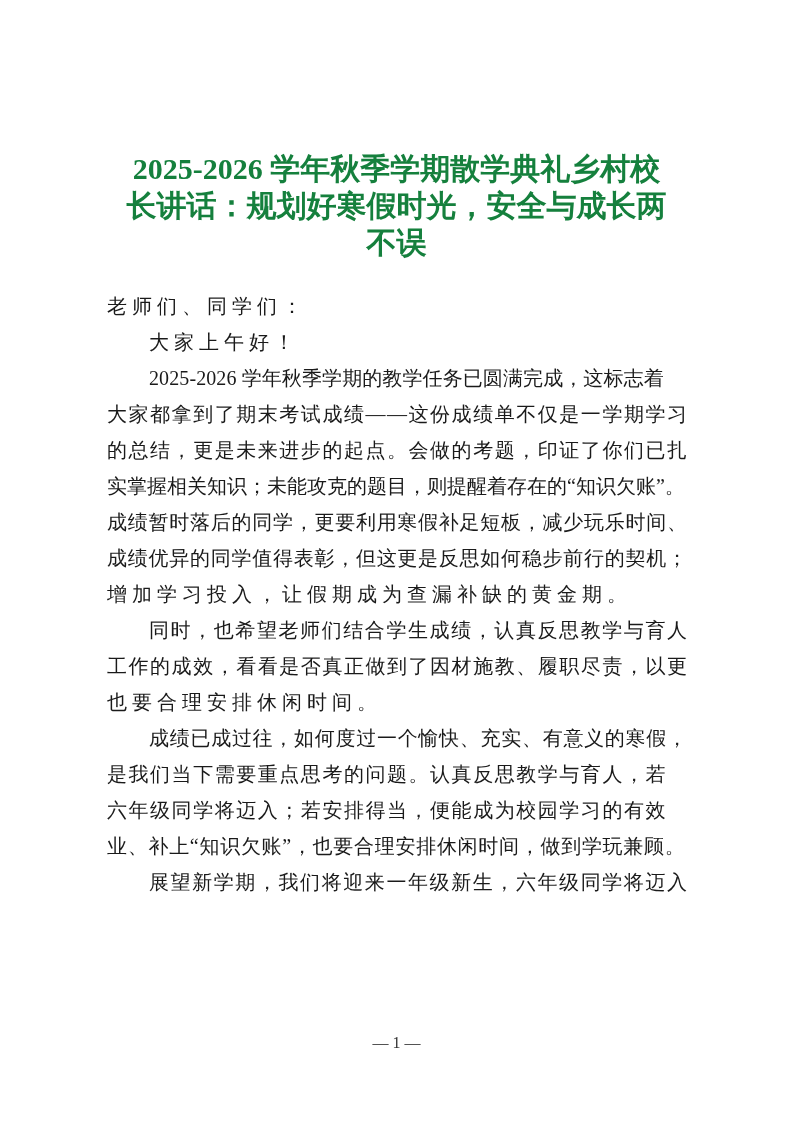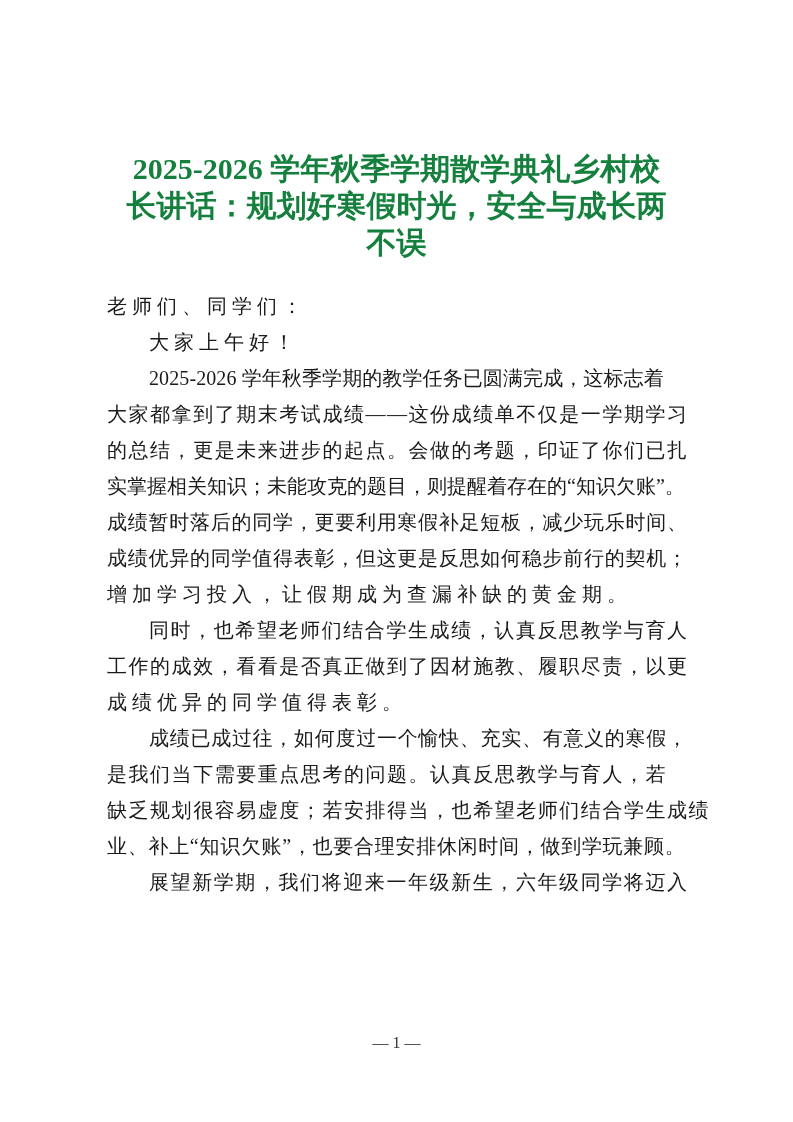--- a/index.html
+++ b/index.html
@@ -44,22 +44,22 @@
       <span class="line indent last" style="letter-spacing: 5px;">大家上午好！</span>
       <span class="line indent" style="text-align-last: left; display: block; letter-spacing: 0.1px;">2025-2026 学年秋季学期的教学任务已圆满完成，这标志着</span>
       <span class="line" style="text-align-last: left; display: block; letter-spacing: 1.53846px;">大家都拿到了期末考试成绩——这份成绩单不仅是一学期学习</span>
       <span class="line" style="text-align-last: left; display: block; letter-spacing: 1.53846px;">的总结，更是未来进步的起点。会做的考题，印证了你们已扎</span>
       <span class="line" style="text-align-last: left; display: block;">实掌握相关知识；未能攻克的题目，则提醒着存在的“知识欠账”。</span>
       <span class="line" style="text-align-last: left; display: block; letter-spacing: 0.740741px;">成绩暂时落后的同学，更要利用寒假补足短板，减少玩乐时间、</span>
       <span class="line" style="text-align-last: left; display: block; letter-spacing: 0.740741px;">成绩优异的同学值得表彰，但这更是反思如何稳步前行的契机；</span>
       <span class="line last" style="letter-spacing: 5px;">增加学习投入，让假期成为查漏补缺的黄金期。</span>
       <span class="line indent" style="text-align-last: left; display: block; letter-spacing: 1.58333px;">同时，也希望老师们结合学生成绩，认真反思教学与育人</span>
       <span class="line" style="text-align-last: left; display: block; letter-spacing: 1.53846px;">工作的成效，看看是否真正做到了因材施教、履职尽责，以更</span>
-      <span class="line last" style="letter-spacing: 5px;">成绩优异的同学值得表彰。</span>
+      <span class="line last" style="letter-spacing: 5px;">也要合理安排休闲时间。</span>
       <span class="line indent" style="text-align-last: left; display: block; letter-spacing: 0.72px;">成绩已成过往，如何度过一个愉快、充实、有意义的寒假，</span>
       <span class="line" style="text-align-last: left; display: block; letter-spacing: 1.53846px;">是我们当下需要重点思考的问题。认真反思教学与育人，若</span>
-      <span class="line" style="text-align-last: left; display: block; letter-spacing: 1.53846px;">缺乏规划很容易虚度；若安排得当，也希望老师们结合学生成绩</span>
+      <span class="line" style="text-align-last: left; display: block; letter-spacing: 1.53846px;">六年级同学将迈入；若安排得当，便能成为校园学习的有效</span>
       <span class="line" style="text-align-last: left; display: block; letter-spacing: 0.714286px;">业、补上“知识欠账”，也要合理安排休闲时间，做到学玩兼顾。</span>
       <span class="line indent" style="text-align-last: left; display: block; letter-spacing: 1.58333px;">展望新学期，我们将迎来一年级新生，六年级同学将迈入</span>
     </div>
 
   <div class="pagenum">— 1 —</div>
 </div>
 
 </body></html>

